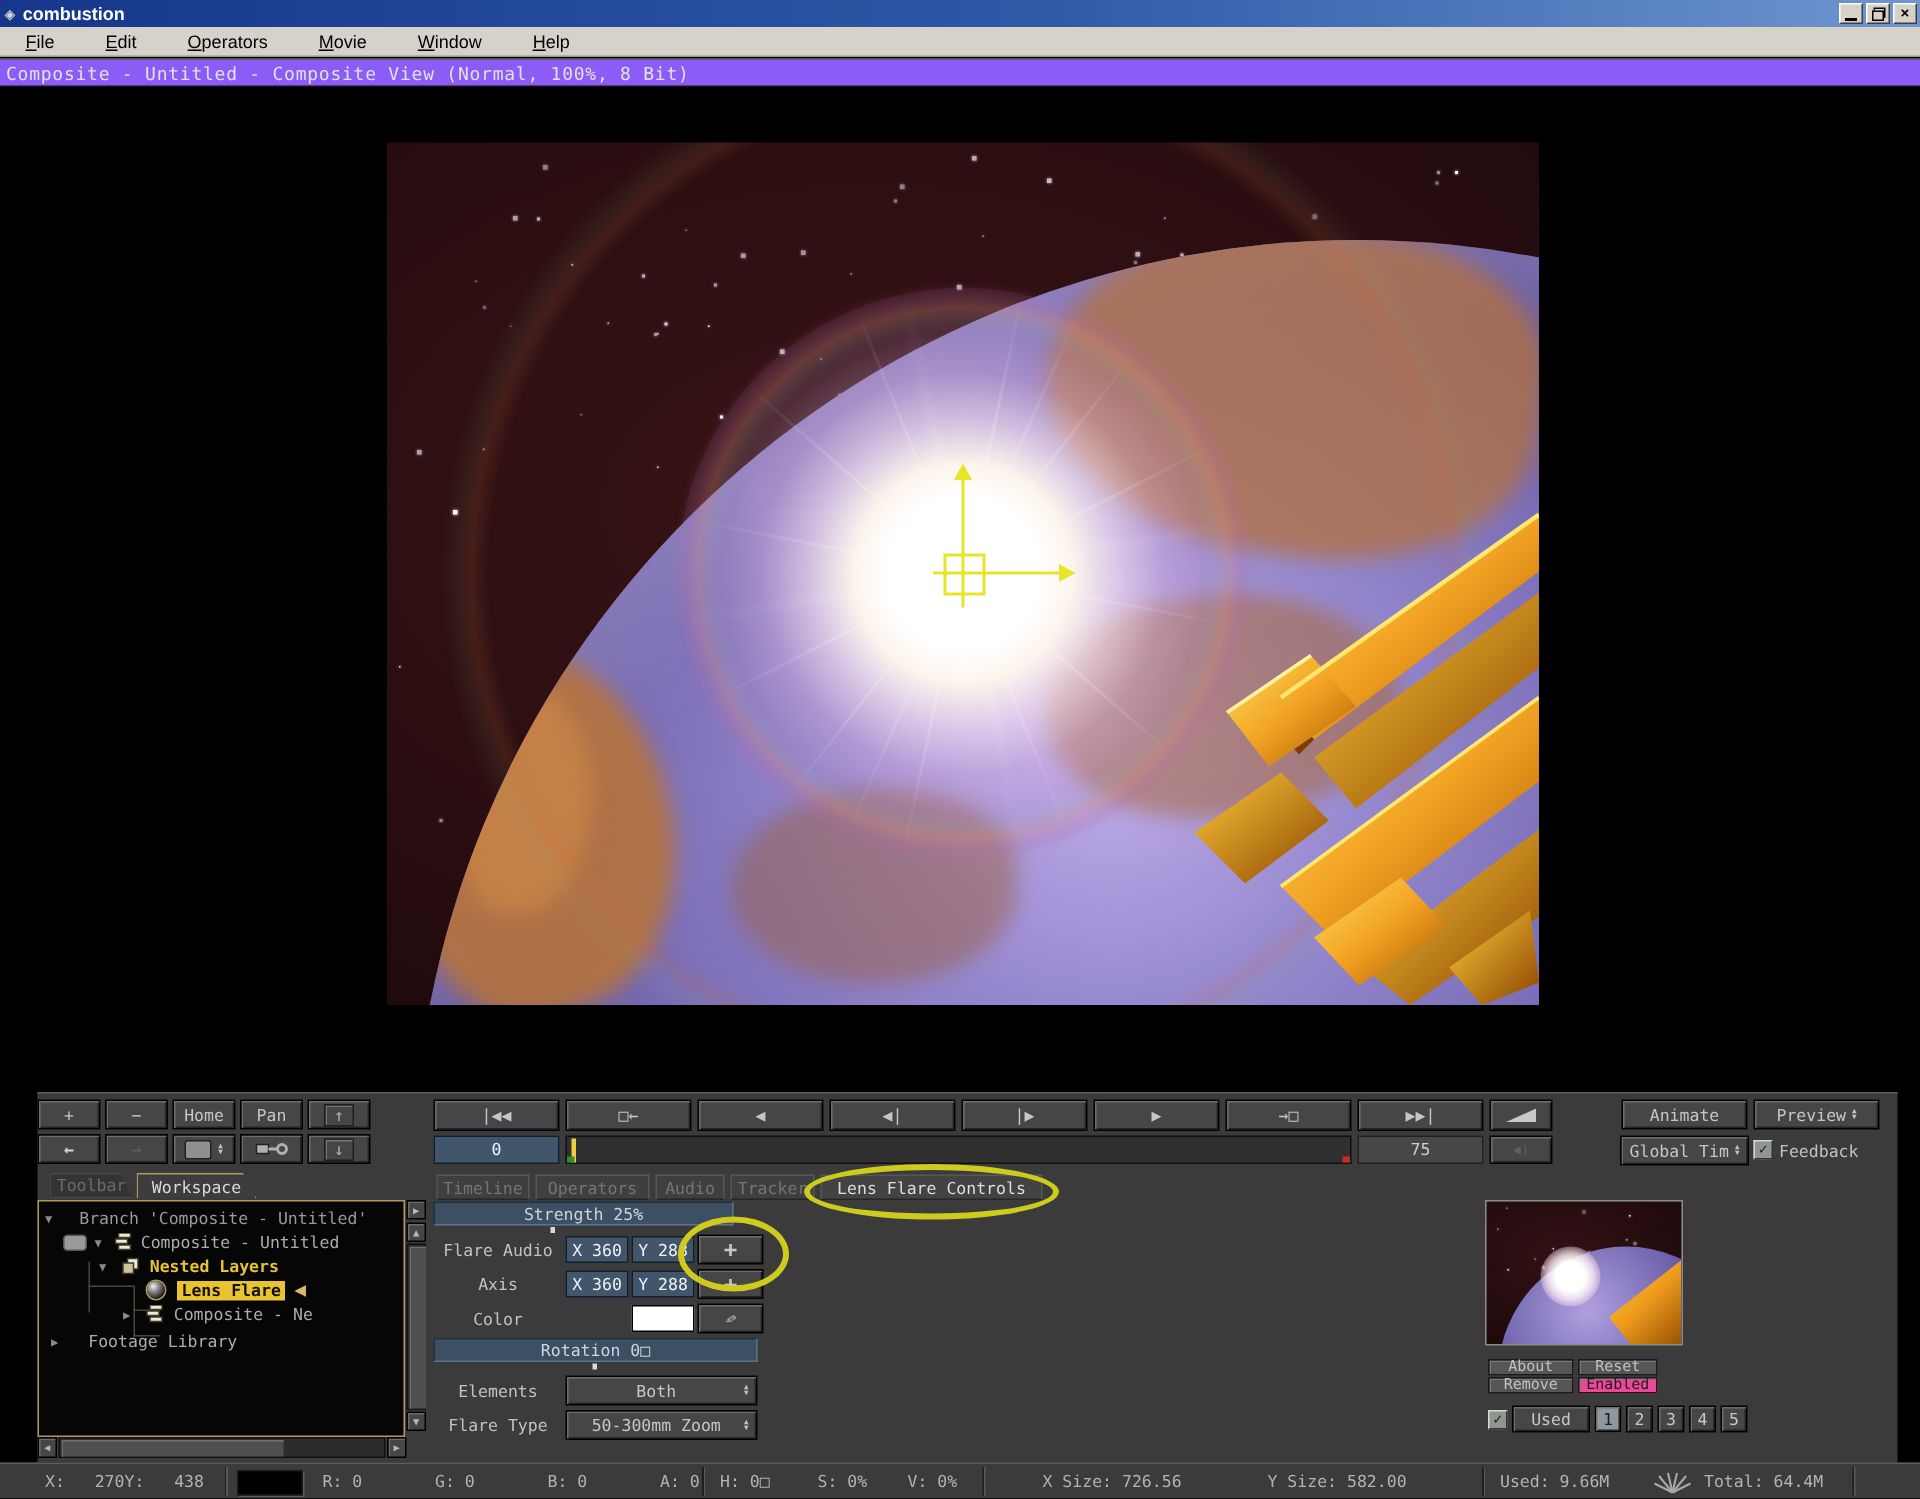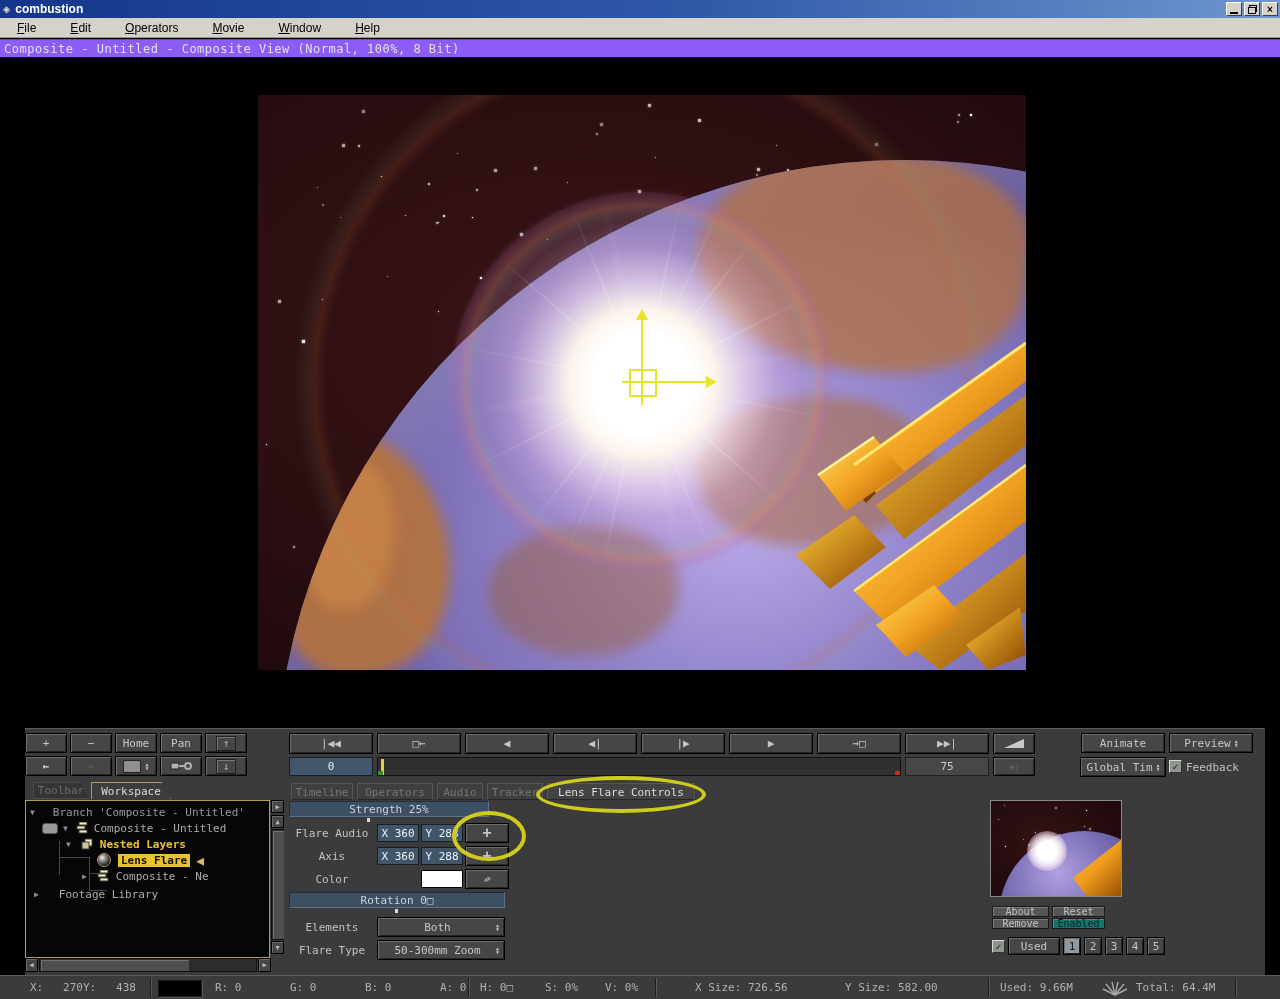--- a/index.html
+++ b/index.html
@@ -616,21 +616,21 @@
 </div>
 <div class="minibtn" style="left:992px;top:906px;width:57px;height:11px">
     <span>About</span>
   </div>
 <div class="minibtn" style="left:1052px;top:906px;width:53px;height:11px">
     <span>Reset</span>
   </div>
 <div class="minibtn" style="left:992px;top:918px;width:57px;height:11px">
     <span>Remove</span>
   </div>
-<div class="minibtn" style="left:1052px;top:918px;width:53px;height:11px;background:#0f766e;color:#1e1e1e">
+<div class="minibtn" style="left:1052px;top:918px;width:53px;height:11px;background:#ec4899;color:#1e1e1e">
     <span>Enabled</span>
   </div>
 
 <div class="chk" style="left:992px;top:940px">
     <span>✓</span>
   </div>
 <div class="btn" style="left:1008px;top:937px;width:52px;height:18px">
     <span>Used</span>
   </div>
 <div class="btn slot" style="left:1063px;top:937px;background:#8f979f;color:#1a1a1a">

